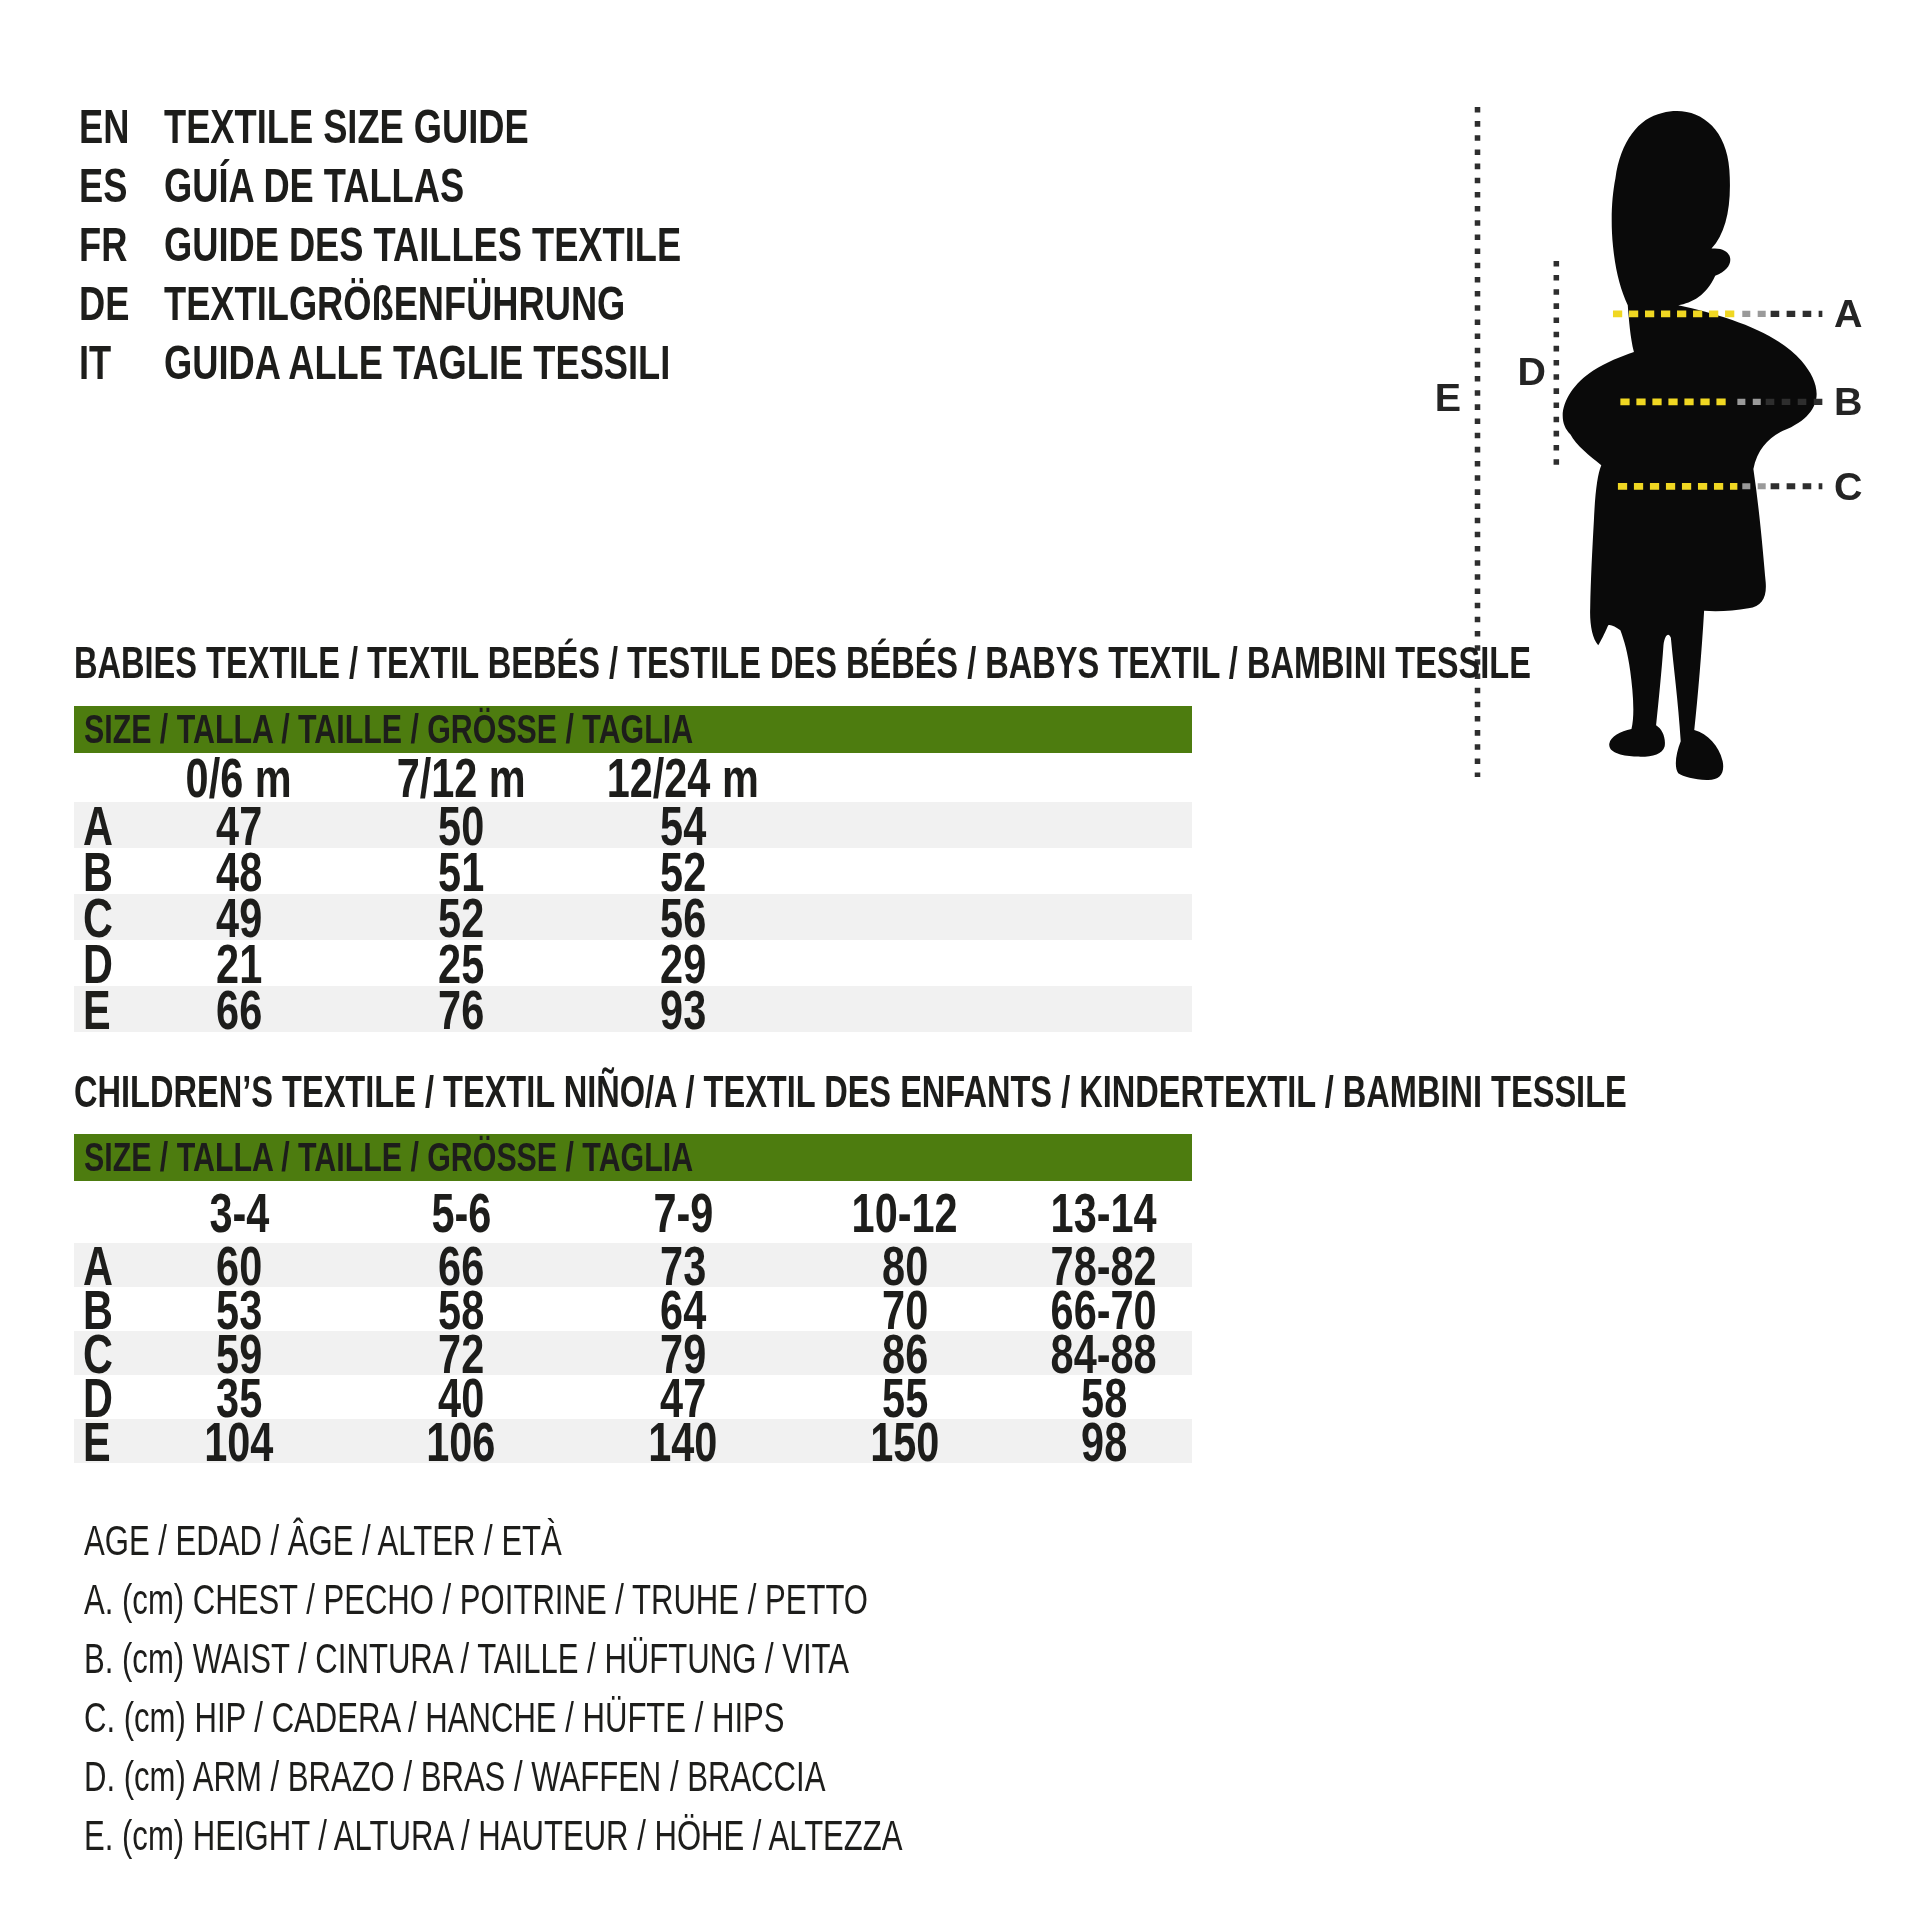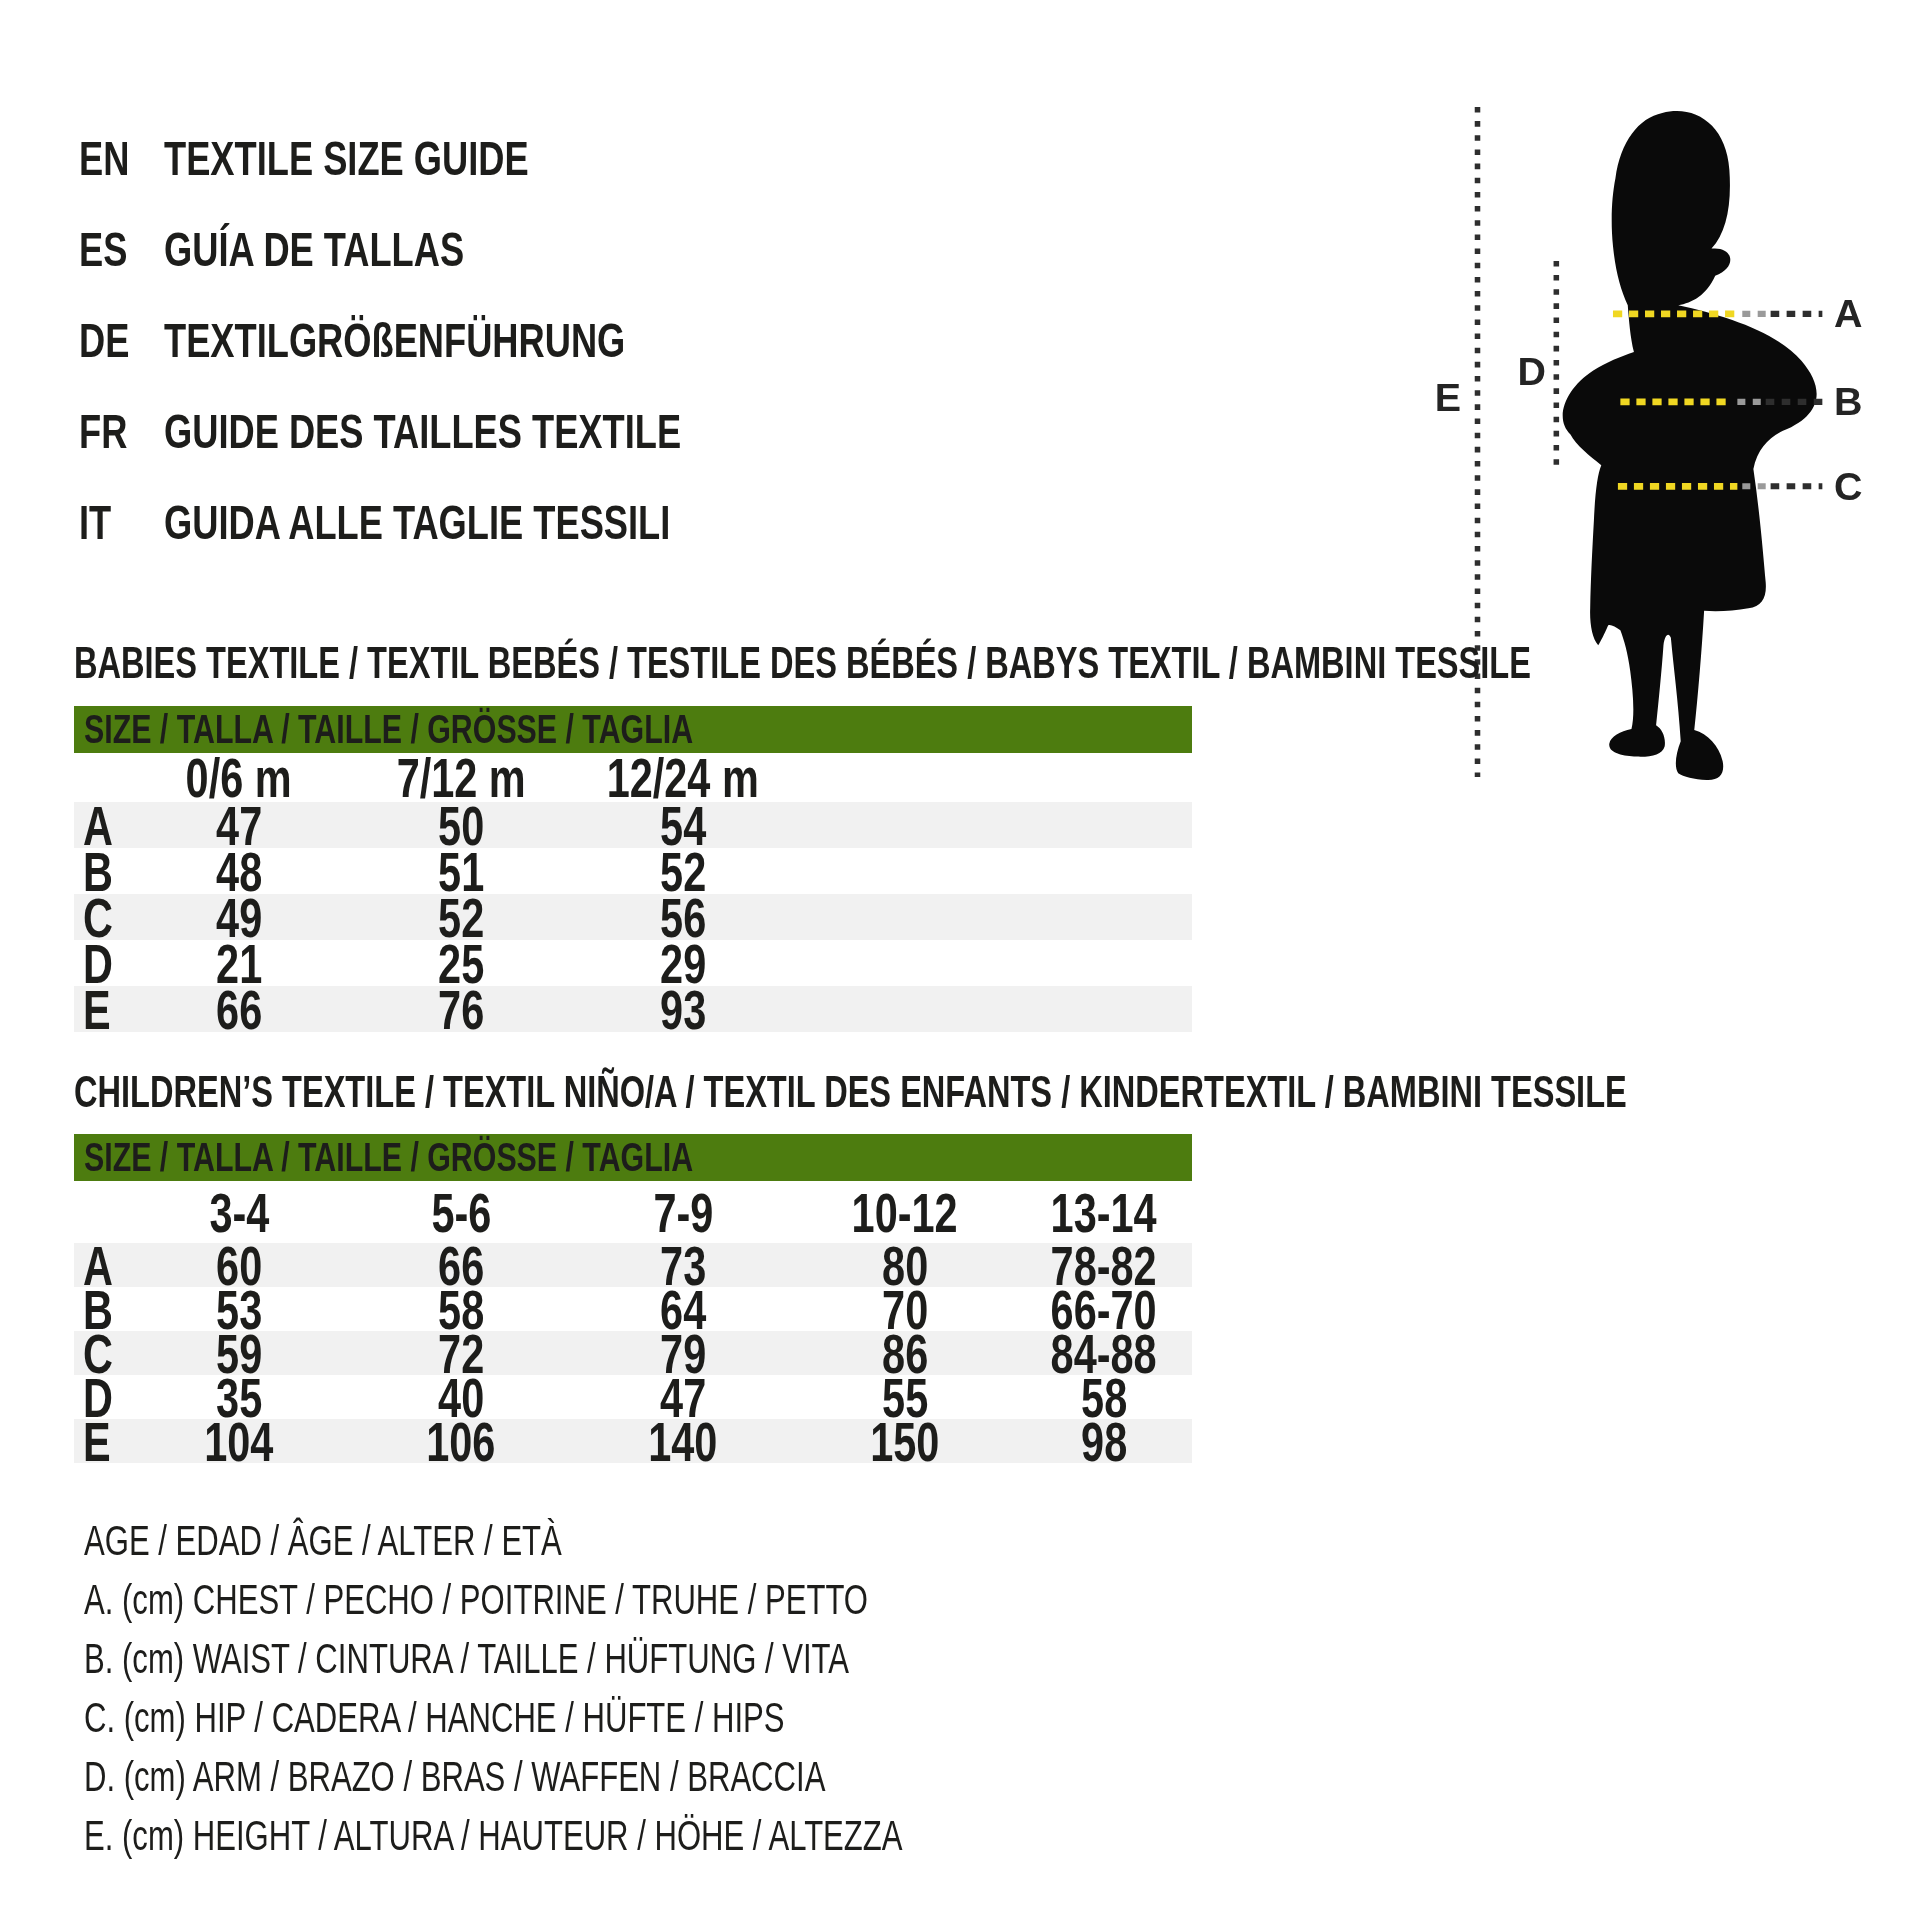--- a/index.html
+++ b/index.html
@@ -5,21 +5,21 @@
   html,body { margin:0; padding:0; }
   body {
     width:1926px; height:1926px; position:relative; background:#ffffff;
     font-family:"Liberation Sans", sans-serif; color:#1d1d1b; overflow:hidden;
   }
   .cx { display:inline-block; transform:scaleX(0.74); transform-origin:0 50%; white-space:nowrap; }
   .cx.ctr { transform-origin:50% 50%; }
 
   
   .langs { position:absolute; left:79px; top:96px; }
-  .lang-row { display:flex; height:59px; align-items:center; font-size:49px; font-weight:700;margin-top:32px; }
+  .lang-row { display:flex; height:59px; align-items:center; font-size:49px; font-weight:700; }
   .lang-code { width:85px; }
 
   
   .sec-heading { position:absolute; left:74px; height:46px; display:flex; align-items:center;
                  font-size:44px; font-weight:700; }
   #babies-heading { top:640px; }
   #children-heading { top:1069px; }
 
   
   .sizetable { position:absolute; left:74px; width:1118px; }
@@ -50,26 +50,26 @@
 <div class="langs">
   <div class="lang-row">
     <div class="lang-code"><span class="cx">EN</span></div>
     <div><span class="cx">TEXTILE SIZE GUIDE</span></div>
   </div>
   <div class="lang-row">
     <div class="lang-code"><span class="cx">ES</span></div>
     <div><span class="cx">GUÍA DE TALLAS</span></div>
   </div>
   <div class="lang-row">
+    <div class="lang-code"><span class="cx">FR</span></div>
+    <div><span class="cx">GUIDE DES TAILLES TEXTILE</span></div>
+  </div>
+  <div class="lang-row">
     <div class="lang-code"><span class="cx">DE</span></div>
     <div><span class="cx">TEXTILGRÖßENFÜHRUNG</span></div>
-  </div>
-  <div class="lang-row">
-    <div class="lang-code"><span class="cx">FR</span></div>
-    <div><span class="cx">GUIDE DES TAILLES TEXTILE</span></div>
   </div>
   <div class="lang-row">
     <div class="lang-code"><span class="cx">IT</span></div>
     <div><span class="cx">GUIDA ALLE TAGLIE TESSILI</span></div>
   </div>
 </div>
 
 <svg id="diagram" width="456" height="702" viewBox="0 0 740 1140">
 
   <path fill="#0a0a0a" d="

